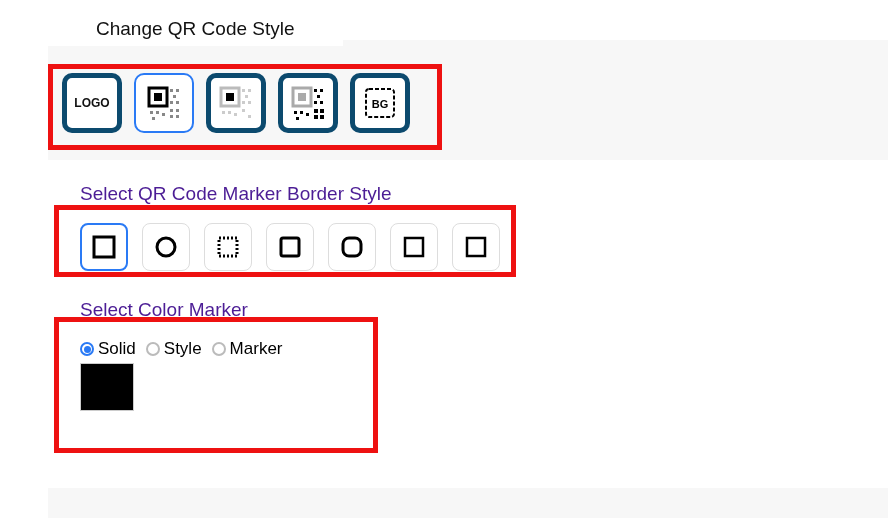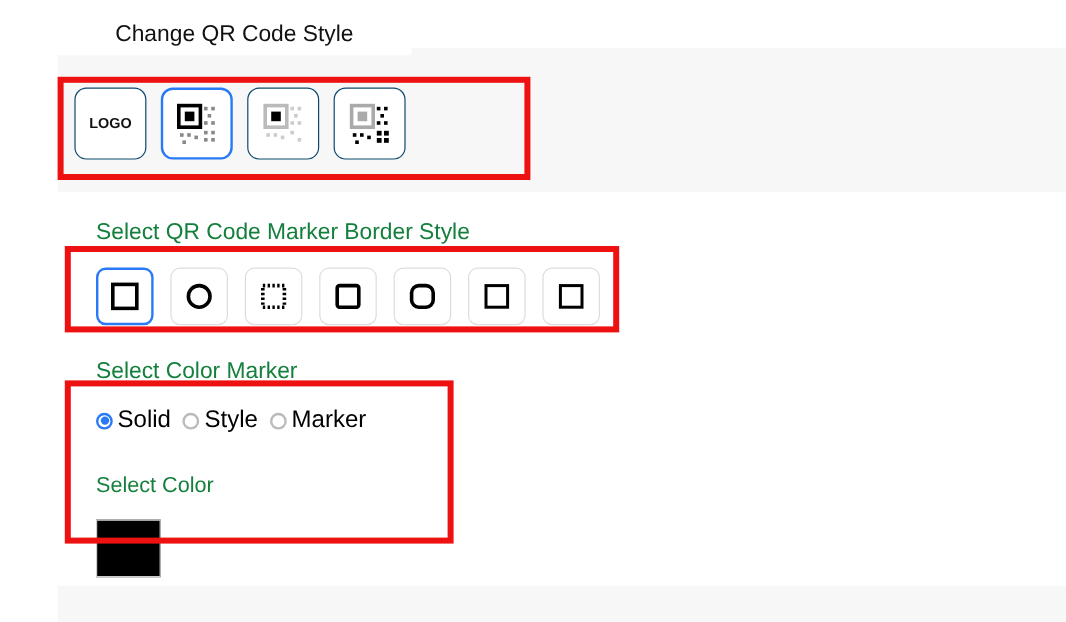--- a/index.html
+++ b/index.html
@@ -59,21 +59,21 @@
   .style-row {
     position: absolute;
     left: 62px;
     top: 73px;
     display: flex;
     gap: 12px;
   }
   .style-opt {
     width: 60px;
     height: 60px;
-    border: 1px solid #0c4a6e;
+    border: 5px solid #0c4a6e;
     border-radius: 10px;
     background: #fff;
     display: flex;
     align-items: center;
     justify-content: center;
     cursor: pointer;
     font-size: 12px;
     font-weight: 600;
     color: #111;
   }
@@ -83,21 +83,21 @@
 
   .section-body {
     position: absolute;
     left: 80px;
     top: 183px;
     right: 0;
   }
   .section-title {
     font-size: 19px;
     font-weight: 500;
-    color: #15803d;
+    color: #4c1d95;
     margin-bottom: 18px;
   }
   .marker-row {
     display: flex;
     gap: 14px;
     margin-bottom: 28px;
   }
   .marker-opt {
     width: 48px;
     height: 48px;
@@ -109,22 +109,22 @@
     justify-content: center;
     cursor: pointer;
   }
   .marker-opt.selected {
     border: 2px solid #2a7af5;
   }
   .color-style-row {
     display: flex;
     gap: 10px;
     align-items: center;
-    margin-bottom: 32px;
-    font-size: 20px;
+    margin-bottom: 4px;
+    font-size: 17px;
     font-weight: 500;
   }
   .radio {
     display: inline-flex;
     align-items: center;
     gap: 4px;
     cursor: pointer;
   }
   .radio-dot {
     width: 14px;
@@ -215,20 +215,26 @@
         <rect x="6" y="28" width="3" height="3" fill="#000"></rect>
         <rect x="12" y="28" width="3" height="3" fill="#000"></rect>
         <rect x="18" y="30" width="3" height="3" fill="#000"></rect>
         <rect x="8" y="34" width="3" height="3" fill="#000"></rect>
         <rect x="26" y="26" width="4" height="4" fill="#000"></rect>
         <rect x="32" y="26" width="4" height="4" fill="#000"></rect>
         <rect x="26" y="32" width="4" height="4" fill="#000"></rect>
         <rect x="32" y="32" width="4" height="4" fill="#000"></rect>
       </svg>
     </div>
+    <div class="style-opt">
+      <svg width="40" height="40">
+        <rect x="6" y="6" width="28" height="28" rx="3" fill="none" stroke="#000" stroke-width="2" stroke-dasharray="4 2"></rect>
+        <text x="20" y="25" font-size="11" font-weight="600" text-anchor="middle" fill="#000">BG</text>
+      </svg>
+    </div>
   </div>
 
   <div class="section-body">
     <div class="section-title">Select QR Code Marker Border Style</div>
     <div class="marker-row">
       <div class="marker-opt selected">
         <svg width="24" height="24">
             <rect x="2" y="2" width="20" height="20" fill="none" stroke="#000" stroke-width="3"></rect>
           </svg>
       </div>
@@ -273,20 +279,19 @@
       <label class="radio">
         <span class="radio-dot"></span>
         <span>Style</span>
       </label>
       <label class="radio">
         <span class="radio-dot"></span>
         <span>Marker</span>
       </label>
     </div>
 
-    <div class="section-title" style="font-size:18px">Select Color</div>
     <div class="swatch" title="#000000"></div>
   </div>
 
   <div class="hl hl1"></div>
   <div class="hl hl2"></div>
   <div class="hl hl3"></div>
 </div>
 
 </body></html>

